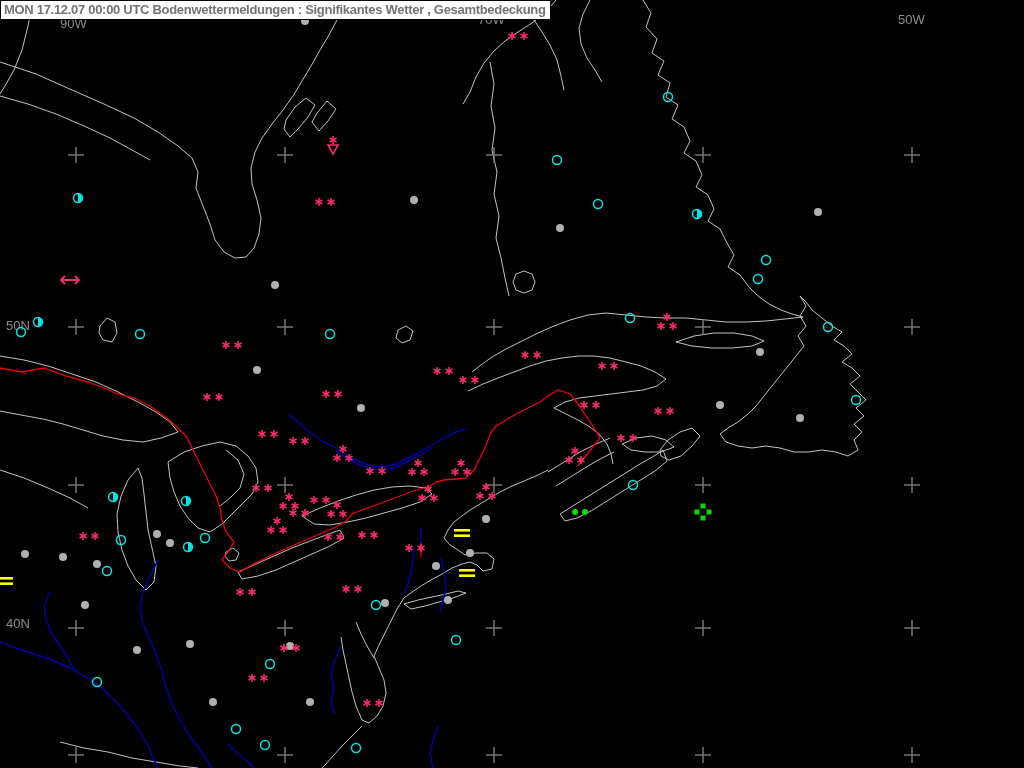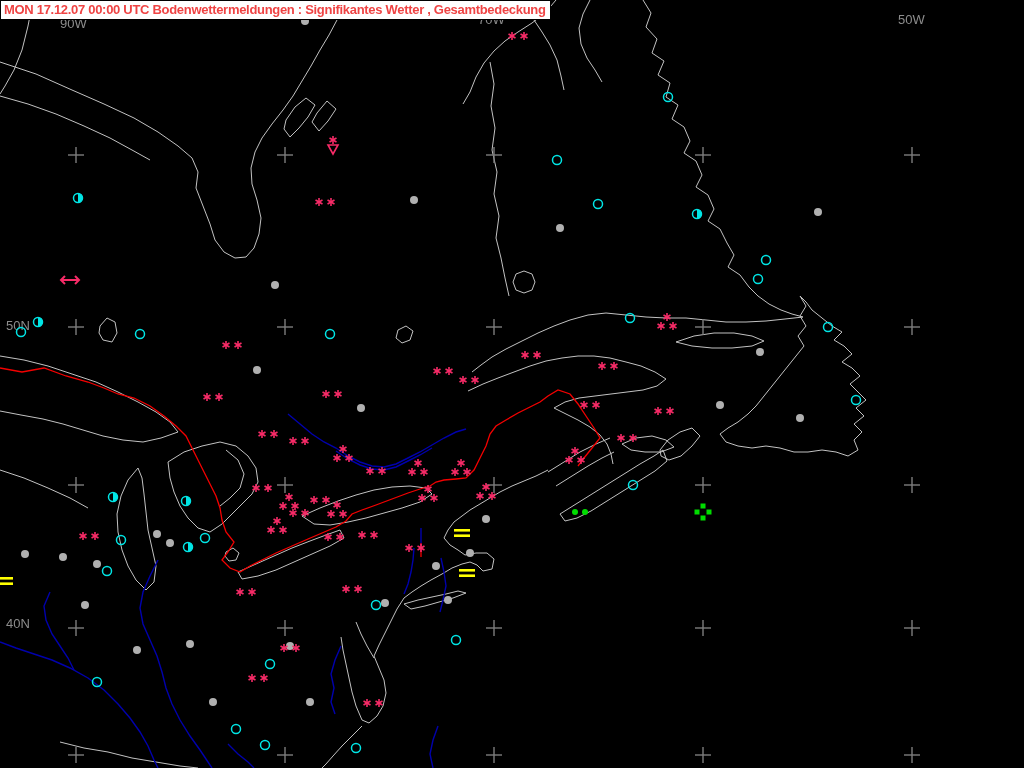--- a/index.html
+++ b/index.html
@@ -1,19 +1,19 @@
 <!DOCTYPE html>
 <html><head>
 <meta charset="utf-8">
 <style>
   html,body{margin:0;padding:0;background:#000;}
   .stage{position:relative;width:1024px;height:768px;background:#000;overflow:hidden;
          font-family:"Liberation Sans",sans-serif;}
   .stage svg{position:absolute;left:0;top:0;}
-  .titlebar{position:absolute;left:0;top:0;background:#fff;color:#ef4444;
+  .titlebar{position:absolute;left:0;top:0;background:#fff;color:#737373;
             border:1px solid #000;padding:1px 4px 2px 3px;
             font:bold 13px "Liberation Sans",sans-serif;letter-spacing:-0.3px;
             white-space:nowrap;}
 </style>
 </head>
 <body>
 
 <div class="stage">
   <svg id="map-svg" viewBox="0 0 1024 768" width="1024" height="768">
       <g>

